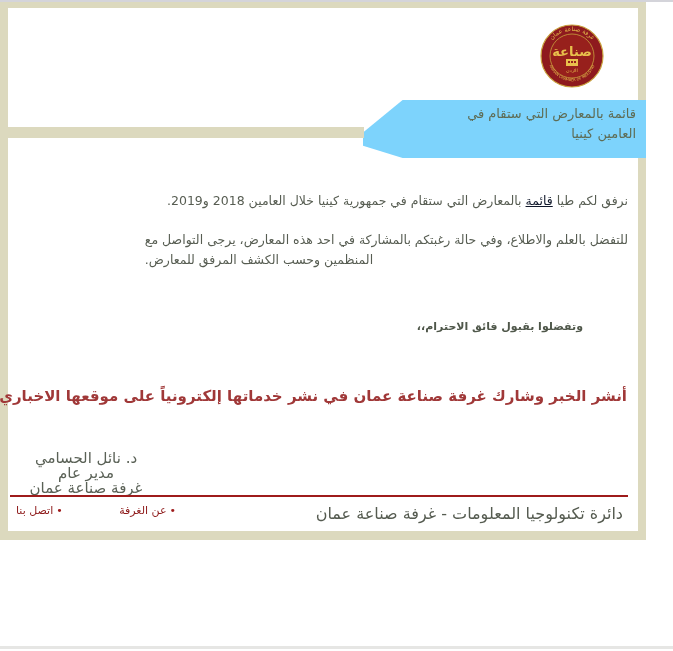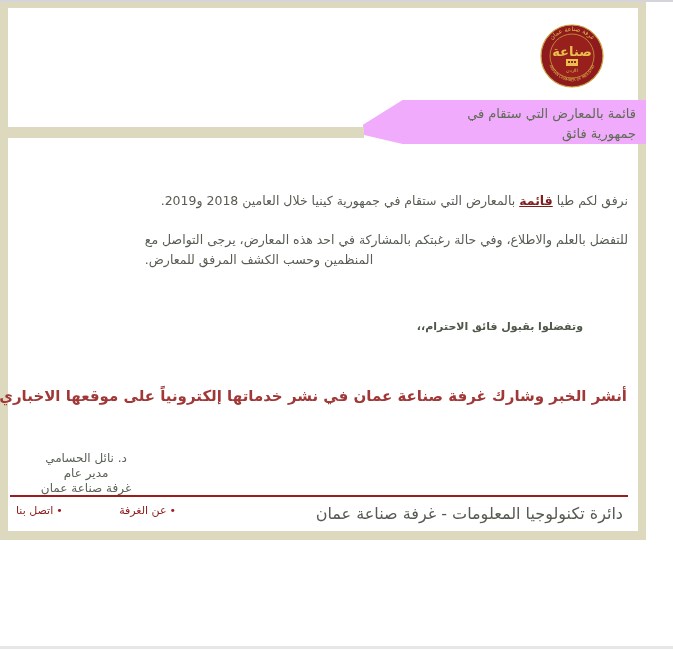--- a/index.html
+++ b/index.html
@@ -8,37 +8,37 @@
   .topline{position:absolute;left:0;top:0;width:673px;height:2px;background:#D4D4DA;}
   .bar{position:absolute;background:#DCD9BE;}
   .frame-top{left:0;top:2px;width:646px;height:6px;}
   .frame-left{left:0;top:2px;width:8px;height:538px;}
   .frame-right{left:638px;top:2px;width:8px;height:538px;}
   .frame-bottom{left:0;top:531px;width:646px;height:9px;}
   .bottom-strip{position:absolute;left:0;top:646px;width:673px;height:3px;background:#E6E6E4;}
 
   .logo{position:absolute;left:540px;top:23px;width:64px;height:66px;}
 
-  .header-box{position:absolute;left:363px;top:100px;width:283px;height:44px;background:#f0abfc;
+  .header-box{position:absolute;left:363px;top:100px;width:283px;height:58px;background:#7dd3fc;
     clip-path:polygon(0 56%,14% 0,100% 0,100% 100%,14% 100%,0 79%);
     direction:rtl;text-align:right;color:#5E6C54;font-size:13px;line-height:20px;
     padding:0;box-sizing:border-box;}
   .header-box .inner{padding:4px 10px 0 0;}
   .header-bar{position:absolute;left:8px;top:127px;width:356px;height:11px;background:#DCD9BE;}
 
   .rtl{direction:rtl;unicode-bidi:embed;}
   .greeting{position:absolute;right:45px;top:158px;text-align:right;color:#5A6156;font-size:11px;line-height:15px;}
   .para1{position:absolute;right:45px;top:193px;white-space:nowrap;text-align:right;color:#575D52;font-size:12.5px;}
-  .para1 a{color:#7f1d1d;font-weight:bold;text-decoration:underline;}
+  .para1 a{color:#0f172a;font-weight:normal;text-decoration:underline;}
   .para2{position:absolute;right:45px;top:230px;text-align:left;color:#575D52;font-size:12.5px;line-height:20px;white-space:nowrap;}
   .closing{position:absolute;right:90px;top:320px;color:#4F574A;font-size:11px;font-weight:bold;white-space:nowrap;}
   .promo{position:absolute;right:46px;top:387px;color:#A03838;font-size:15px;font-weight:bold;white-space:nowrap;}
   .promo .url{direction:ltr;unicode-bidi:embed;}
 
-  .signature{position:absolute;left:12px;top:451px;width:148px;text-align:center;color:#5A6156;font-size:12px;line-height:15px;}
+  .signature{position:absolute;left:12px;top:451px;width:148px;text-align:center;color:#5A6156;font-size:15px;line-height:15px;}
   .red-rule{position:absolute;left:10px;top:495px;width:618px;height:2px;background:#9E1B1B;}
 
   .footer-dept{position:absolute;right:50px;top:504px;color:#555B50;font-size:16px;}
   .footer-links{position:absolute;left:16px;top:504px;width:160px;display:flex;justify-content:space-between;direction:rtl;font-size:11px;}
   .footer-links .flink{color:#8E1A1A;text-decoration:none;white-space:nowrap;cursor:pointer;}
   .footer-links .bullet{color:#9E1B1B;margin-left:3px;}
 </style>
 </head>
 <body>
 
@@ -70,21 +70,21 @@
       <rect x="28" y="37" width="2" height="2" fill="#97201C"></rect>
       <rect x="31" y="37" width="2" height="2" fill="#97201C"></rect>
       <rect x="34" y="37" width="2" height="2" fill="#97201C"></rect>
       <text x="32" y="48" font-family="DejaVu Sans, sans-serif" font-size="4.5" fill="#E8C04C" text-anchor="middle">الاردن</text>
     </svg>
   </div>
 
   <div class="header-box">
     <div class="inner">
       <div>قائمة بالمعارض التي ستقام في</div>
-      <div>جمهورية فائق</div>
+      <div>العامين كينيا</div>
     </div>
   </div>
   <div class="header-bar"></div>
 
 
   <div class="para1 rtl">
     <span>نرفق لكم طيا </span><a>قائمة</a><span> بالمعارض التي ستقام في جمهورية كينيا خلال العامين 2018 و2019.</span>
   </div>
 
   <div class="para2 rtl">

